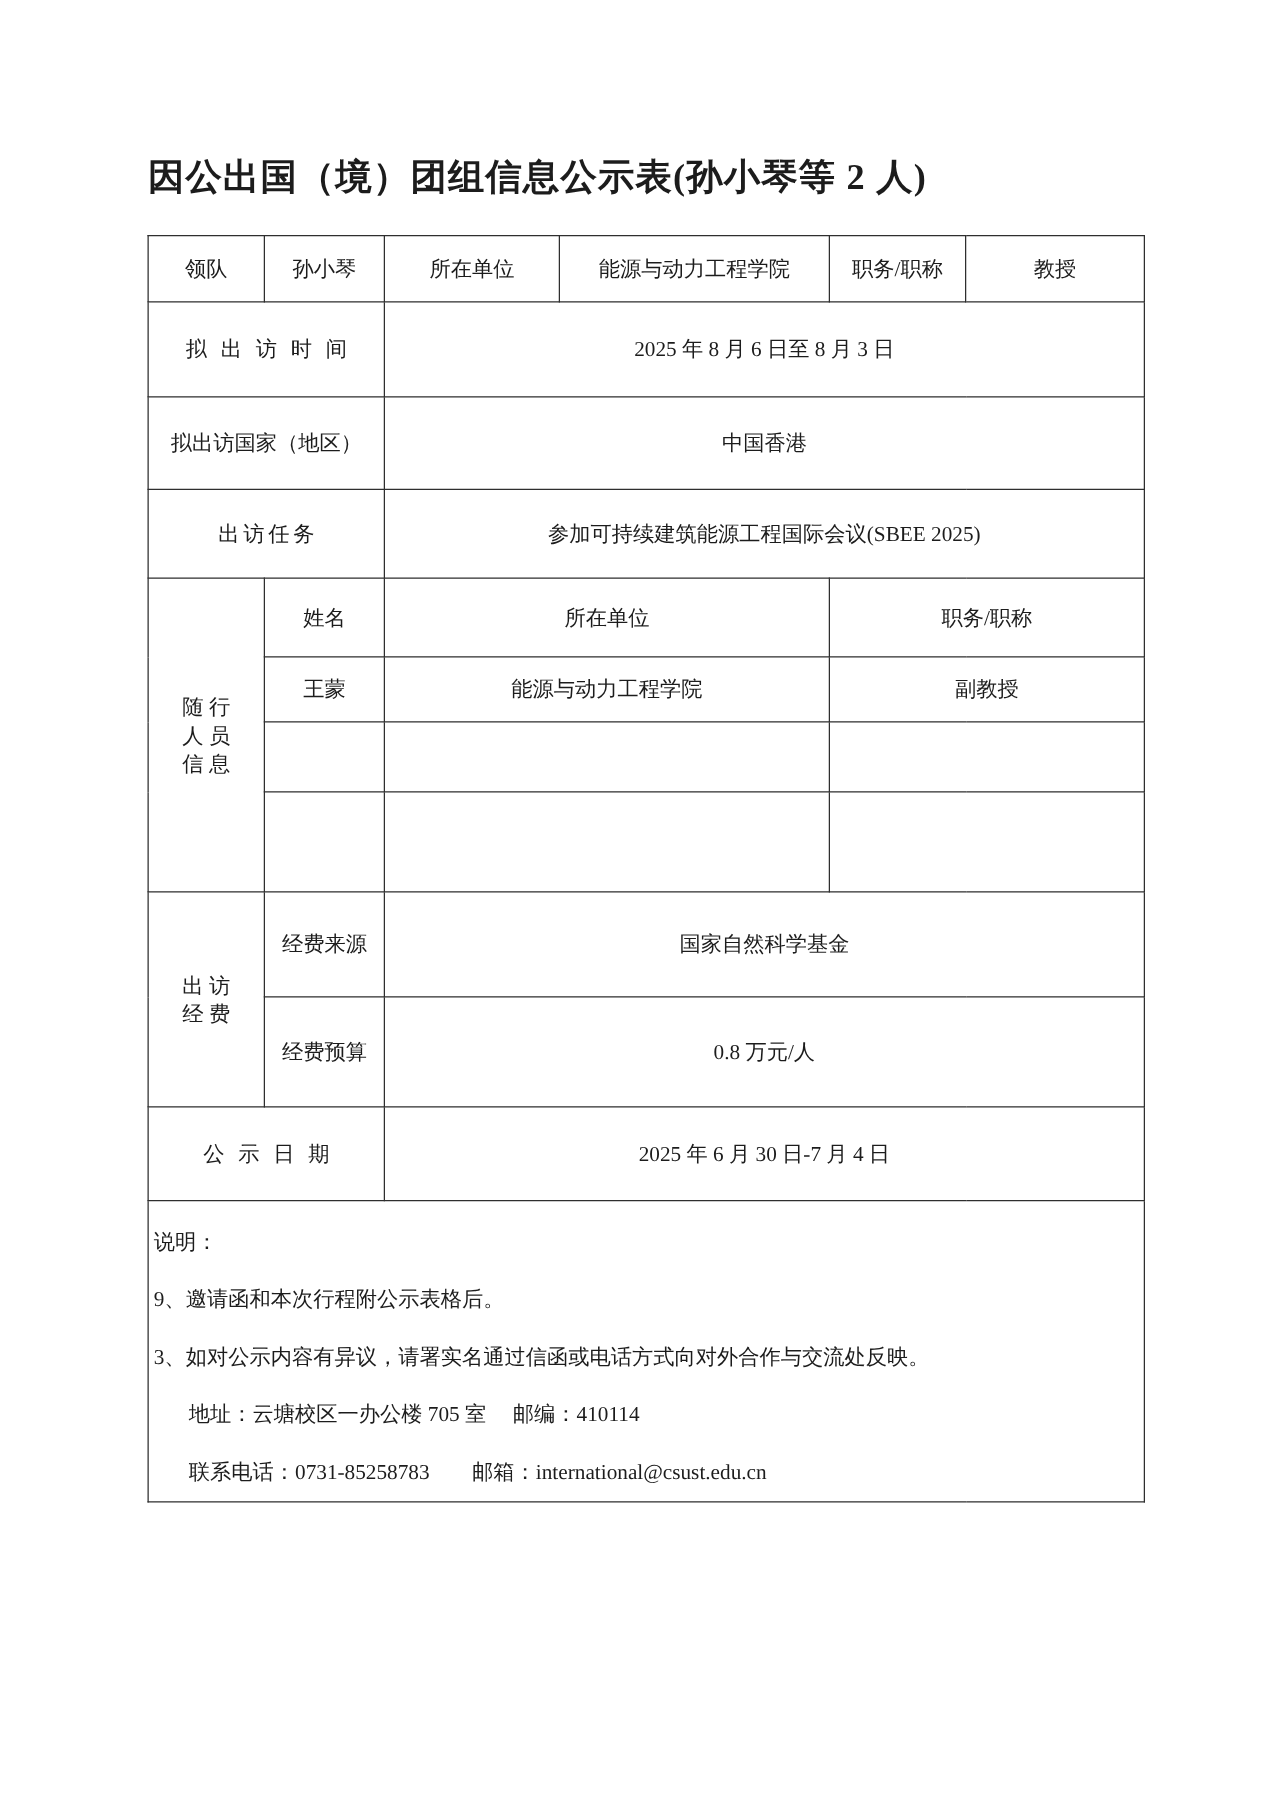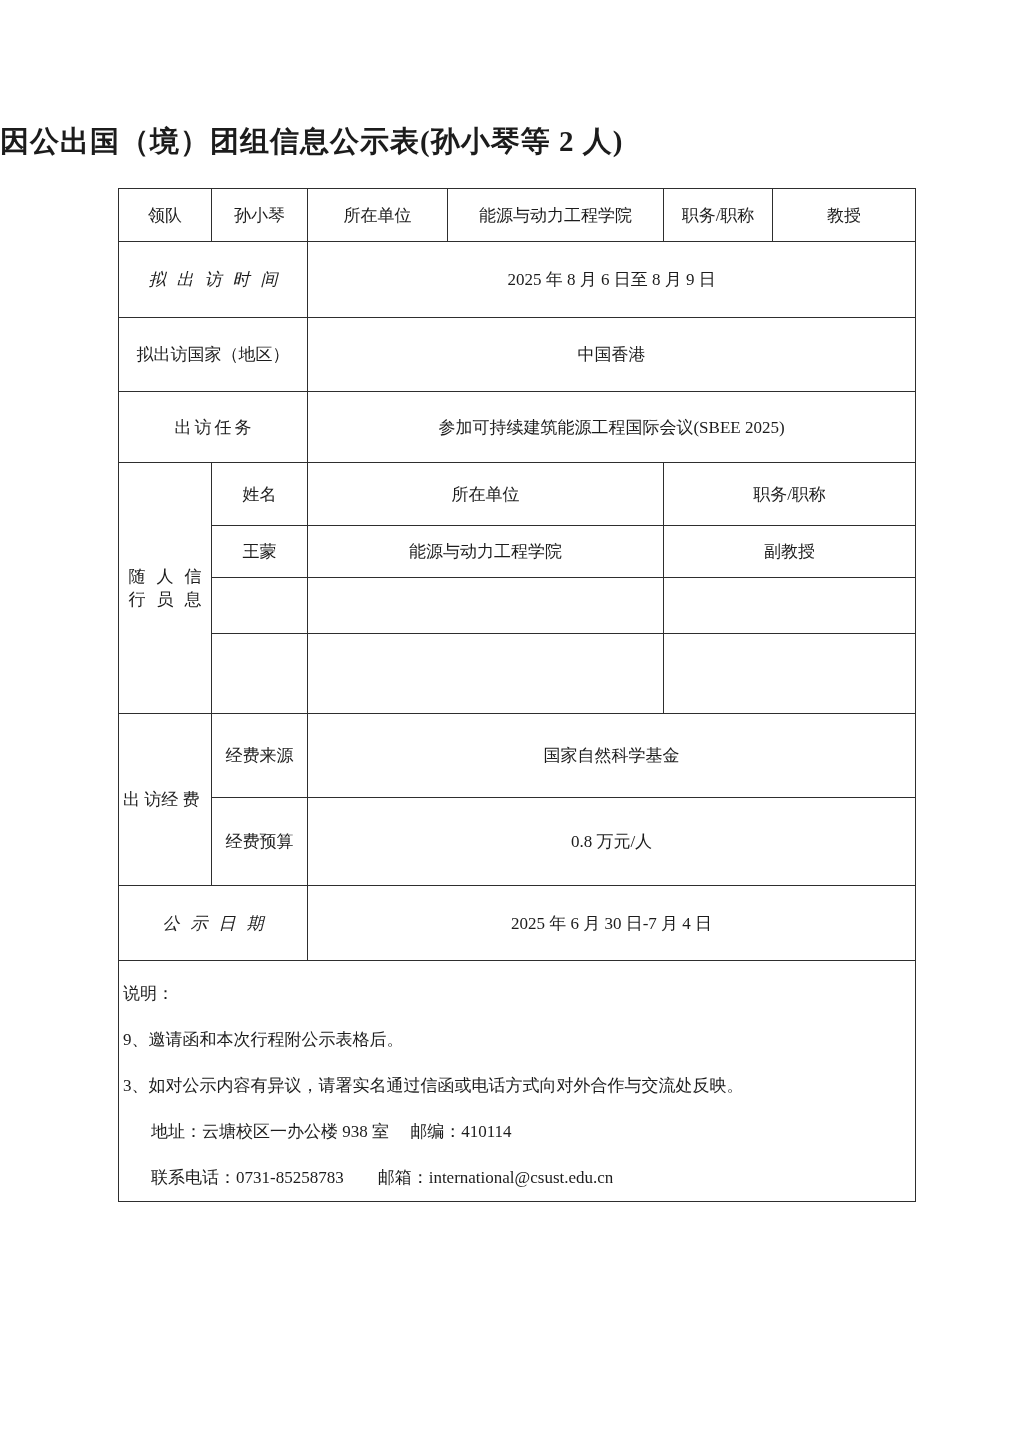--- a/index.html
+++ b/index.html
@@ -14,20 +14,21 @@
     width: 1024px;
     height: 1448px;
     background: #ffffff;
     overflow: hidden;
   }
   .doc-title {
     position: absolute;
     top: 122px;
     left: 0;
     width: 860px;
+    text-align: center;
     font-size: 29px;
     font-weight: bold;
     letter-spacing: 1px;
     white-space: nowrap;
   }
   table.main-table {
     position: absolute;
     top: 188px;
     left: 118px;
     width: 797px;
@@ -35,25 +36,25 @@
     table-layout: fixed;
   }
   td {
     border: 1.5px solid #2e2e2e;
     text-align: center;
     vertical-align: middle;
     font-size: 17px;
     padding: 4px;
     overflow: hidden;
   }
-  td.spread-label { letter-spacing: 11px; text-indent: 11px; font-style: italic; }
+  td.spread-label { letter-spacing: 11px; text-indent: 11px; }
   td.mild-spread  { letter-spacing: 3px;  text-indent: 3px; }
   .vlabel-box {
     display: flex;
-    flex-direction: row;
+    flex-direction: column;
     justify-content: flex-start;
     align-items: center;
     height: 100%;
   }
   .vlabel-box span { display: block; font-size: 17px; }
   td.notes-cell {
     text-align: left;
     vertical-align: top;
     padding: 10px 8px 0 4px;
   }
@@ -92,21 +93,21 @@
       <td>领队</td>
       <td>孙小琴</td>
       <td>所在单位</td>
       <td>能源与动力工程学院</td>
       <td>职务/职称</td>
       <td>教授</td>
     </tr>
 
     <tr style="height:76px">
       <td colspan="2" class="spread-label">拟出访时间</td>
-      <td colspan="4">2025 年 8 月 6 日至 8 月 9 日</td>
+      <td colspan="4">2025 年 8 月 6 日至 8 月 3 日</td>
     </tr>
 
     <tr style="height:74px">
       <td colspan="2">拟出访国家（地区）</td>
       <td colspan="4">中国香港</td>
     </tr>
 
     <tr style="height:71px">
       <td colspan="2" class="mild-spread">出访任务</td>
       <td colspan="4">参加可持续建筑能源工程国际会议(SBEE 2025)</td>
@@ -162,21 +163,21 @@
     <tr style="height:75px">
       <td colspan="2" class="spread-label">公示日期</td>
       <td colspan="4">2025 年 6 月 30 日-7 月 4 日</td>
     </tr>
 
     <tr style="height:230px">
       <td colspan="6" class="notes-cell">
         <div class="note-line">说明：</div>
         <div class="note-line">9、邀请函和本次行程附公示表格后。</div>
         <div class="note-line">3、如对公示内容有异议，请署实名通过信函或电话方式向对外合作与交流处反映。</div>
-        <div class="note-line indented">地址：云塘校区一办公楼 938 室　 邮编：410114</div>
+        <div class="note-line indented">地址：云塘校区一办公楼 705 室　 邮编：410114</div>
         <div class="note-line indented">联系电话：0731-85258783　　邮箱：international@csust.edu.cn</div>
       </td>
     </tr>
   </tbody>
     </table>
 
 
 </div>
 
 </body></html>

